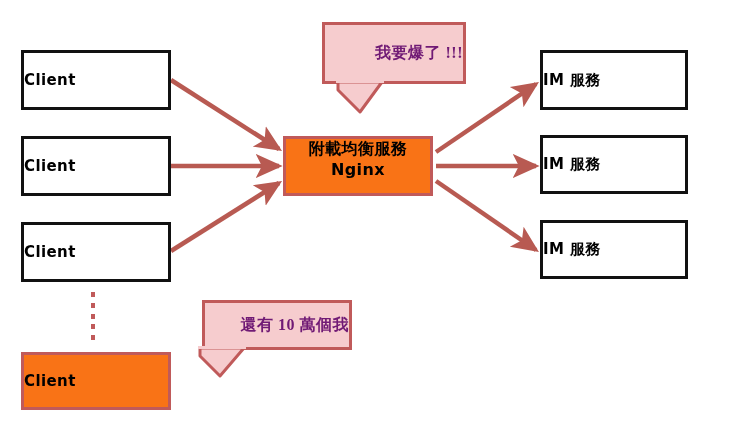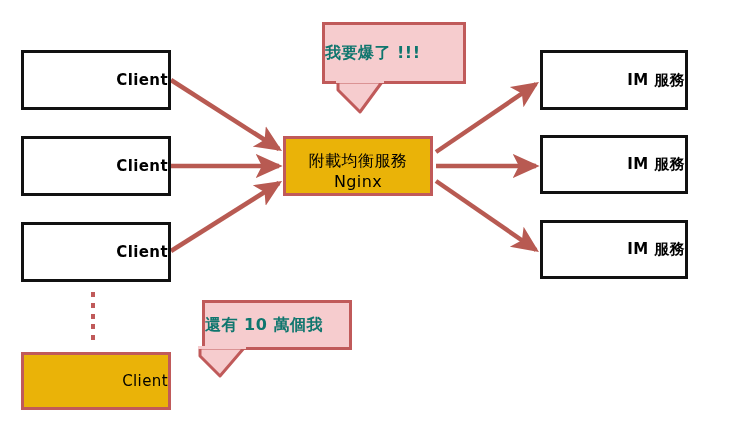--- a/index.html
+++ b/index.html
@@ -21,56 +21,57 @@
     top: 0;
     width: 752px;
     height: 432px;
     pointer-events: none;
   }
   .node {
     position: absolute;
     box-sizing: border-box;
     display: flex;
     align-items: center;
-    justify-content: flex-end;
+    justify-content: flex-start;
     text-align: center;
     line-height: 1.22;
   }
   .node-plain {
     border: 3px solid #111111;
     background: #ffffff;
     color: #000000;
     font-weight: bold;
     font-size: 15px;
     letter-spacing: 0.4px;
   }
   .node-accent {
     border: 3px solid #c05a5a;
-    background: #eab308;
+    background: #f97316;
     color: #000000;
-    font-weight: normal;
+    font-weight: bold;
     font-size: 15px;
     letter-spacing: 0.4px;
   }
   .node-accent.lb {
     font-size: 16px;
     line-height: 1.3;
   }
   .bubble {
     position: absolute;
     box-sizing: border-box;
     border: 3px solid #c05a5a;
     background: #f6ccce;
     display: flex;
     align-items: center;
-    justify-content: flex-start;
-    color: #0f766e;
+    justify-content: flex-end;
+    color: #701a75;
     font-weight: bold;
     font-size: 16px;
     letter-spacing: 0.5px;
+    font-family: Liberation Serif, serif;
   }
   .bubble-tail {
     position: absolute;
     pointer-events: none;
   }
   .dots {
     position: absolute;
     display: flex;
     flex-direction: column;
     align-items: center;

